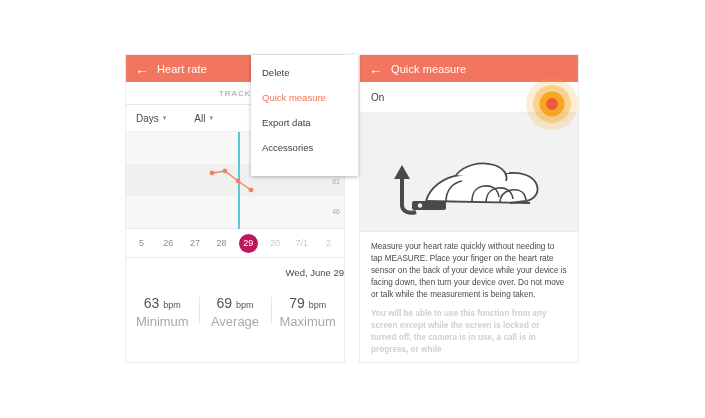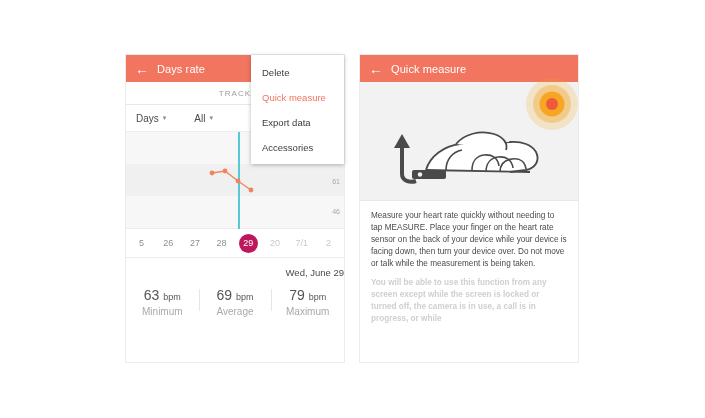--- a/index.html
+++ b/index.html
@@ -168,20 +168,21 @@
   .daylabel {
     text-align: right;
     font-size: 9.5px;
     color: #4a4a4a;
     padding: 9px 0 7px;
   }
   .stats {
     display: flex;
     justify-content: flex-end;
     padding: 2px 0 0;
+    margin-top: 8px;
   }
   .stat {
     flex: 1;
     text-align: center;
     position: relative;
   }
   .stat + .stat::before {
     content: "";
     position: absolute;
     left: 0;
@@ -189,35 +190,35 @@
     bottom: 6px;
     width: 1px;
     background: #e6e6e6;
   }
   .stat .val {
     font-size: 14px;
     color: #555555;
   }
   .stat .val .unit { font-size: 9px; }
   .stat .cap {
-    font-size: 10px;
+    font-size: 13px;
     color: #a9a9a9;
     margin-top: 3px;
   }
 
   
   .menu {
     position: absolute;
     left: 251px;
     top: 55px;
-    width: 93px;
+    width: 107px;
     background: #ffffff;
     box-shadow: 0 1px 4px rgba(0,0,0,.28);
     z-index: 20;
-    padding: 5px 0 4px;
+    padding: 5px 0 16px;
   }
   .menu-item {
     font-size: 9.5px;
     color: #3c3c3c;
     padding: 7px 11px;
     white-space: nowrap;
   }
   .menu-item.active { color: #f2755f; }
 
   
@@ -273,21 +274,21 @@
 </style>
 </head>
 <body>
 
 <div class="stage">
 
   <div class="panel panel-left">
 
     <div class="appbar">
       <span class="back">←</span>
-      <span class="title">Days rate</span>
+      <span class="title">Heart rate</span>
     </div>
 
     <div class="tabbar">
       <span class="tab">TRACK</span>
     </div>
 
     <div class="filterbar">
       <div class="filter">
         <span>Days</span>
         <span class="caret">▾</span>
@@ -356,20 +357,23 @@
     <div class="menu-item">Accessories</div>
   </div>
 
   <div class="panel panel-right">
 
     <div class="appbar">
       <span class="back">←</span>
       <span class="title">Quick measure</span>
     </div>
 
+    <div class="onrow">
+      <span class="label">On</span>
+    </div>
 
     <div class="illus">
       <svg width="218" height="118" viewBox="0 0 218 118">
 
         <path d="M42 92 L42 62" stroke="#4a4a4a" stroke-width="4" fill="none"></path>
         <path d="M34 66 L42 52 L50 66 Z" fill="#4a4a4a"></path>
         <path d="M42 92 C42 99, 50 101, 56 99" stroke="#4a4a4a" stroke-width="4" fill="none"></path>
 
         <rect x="52" y="88" width="34" height="9" rx="2" fill="#4a4a4a"></rect>
         <circle cx="60" cy="92.5" r="2.2" fill="#f2f2f2"></circle>

